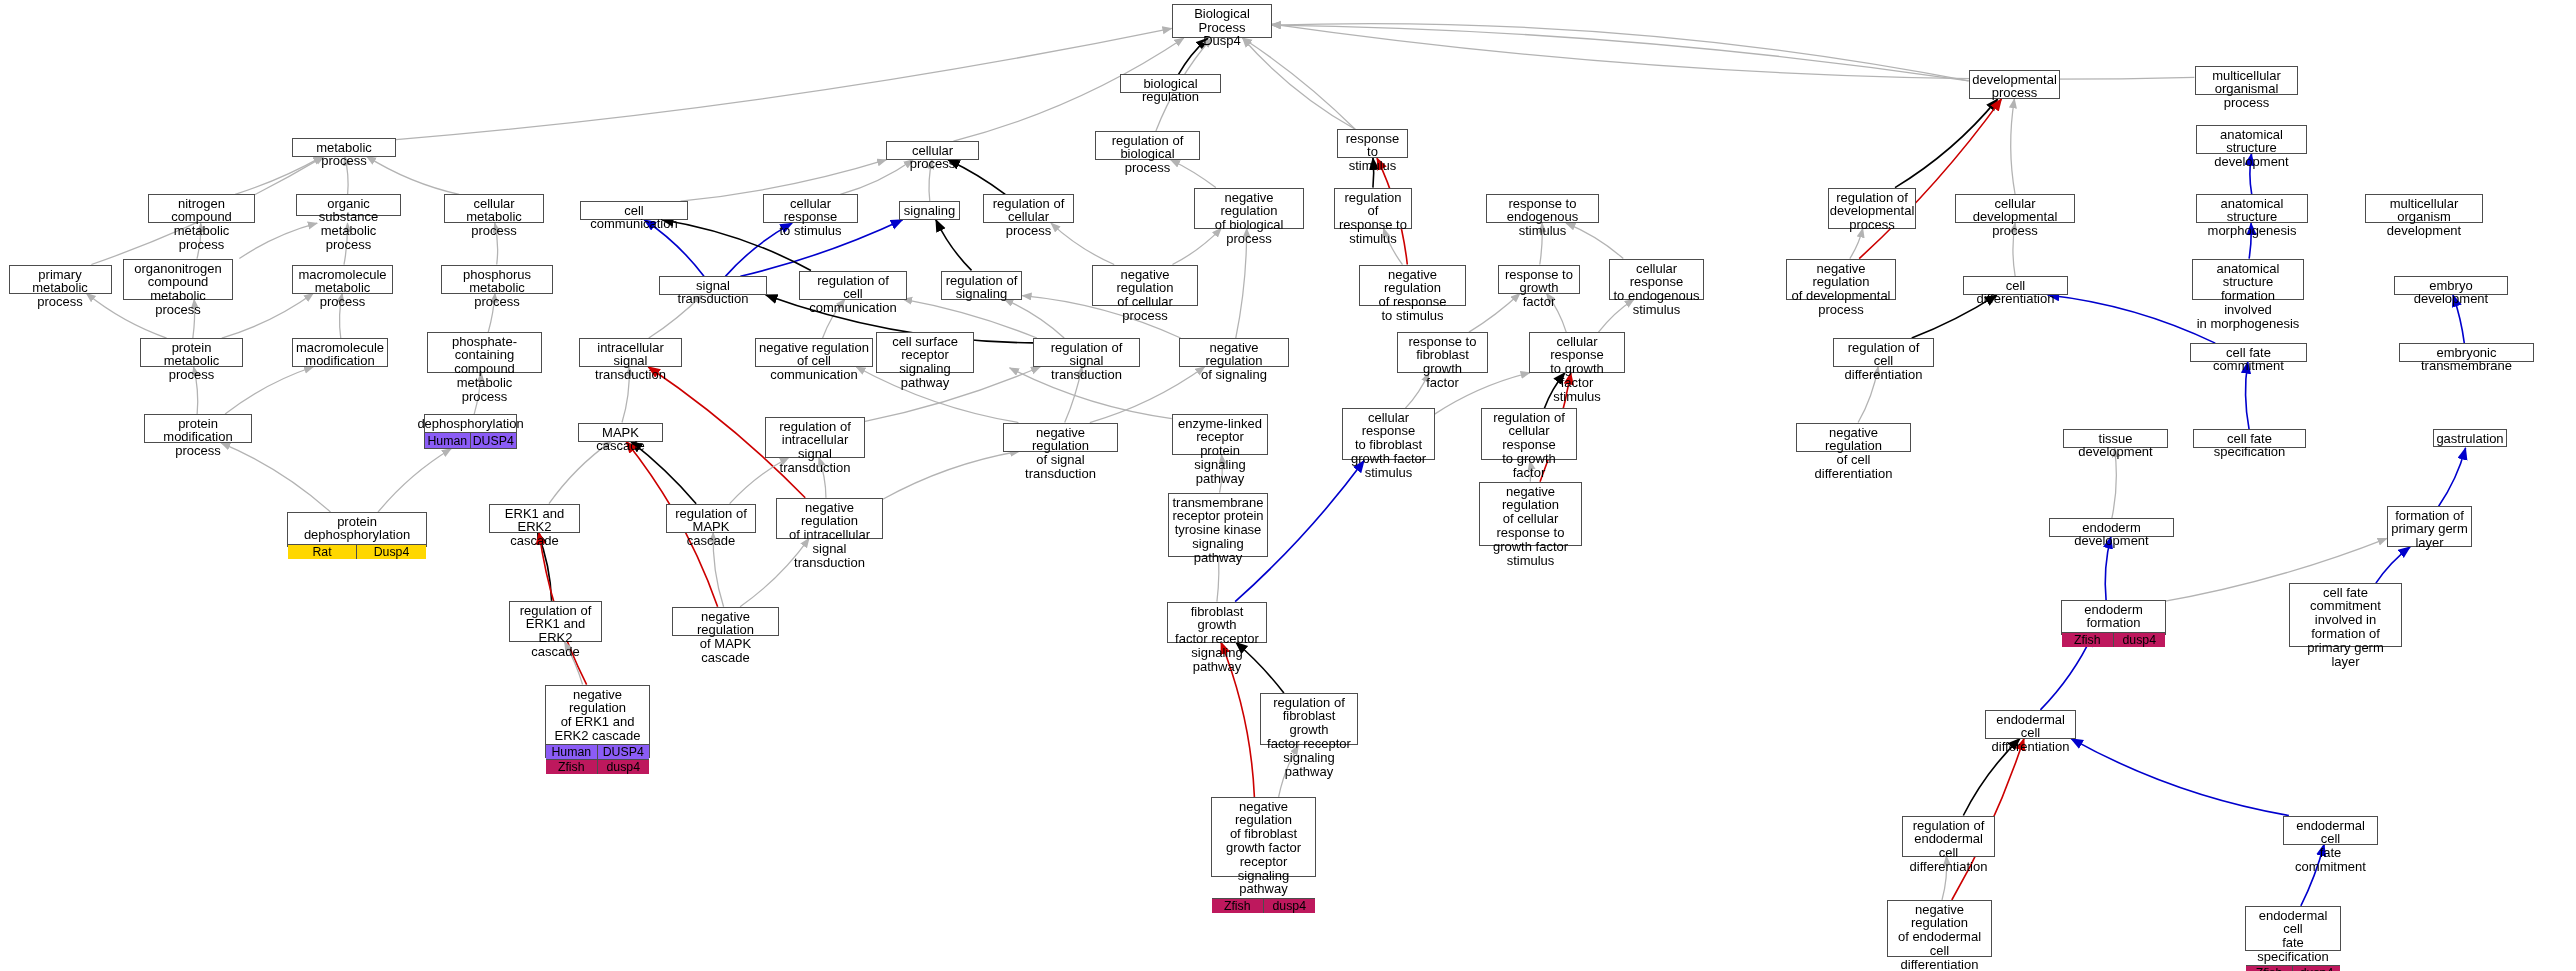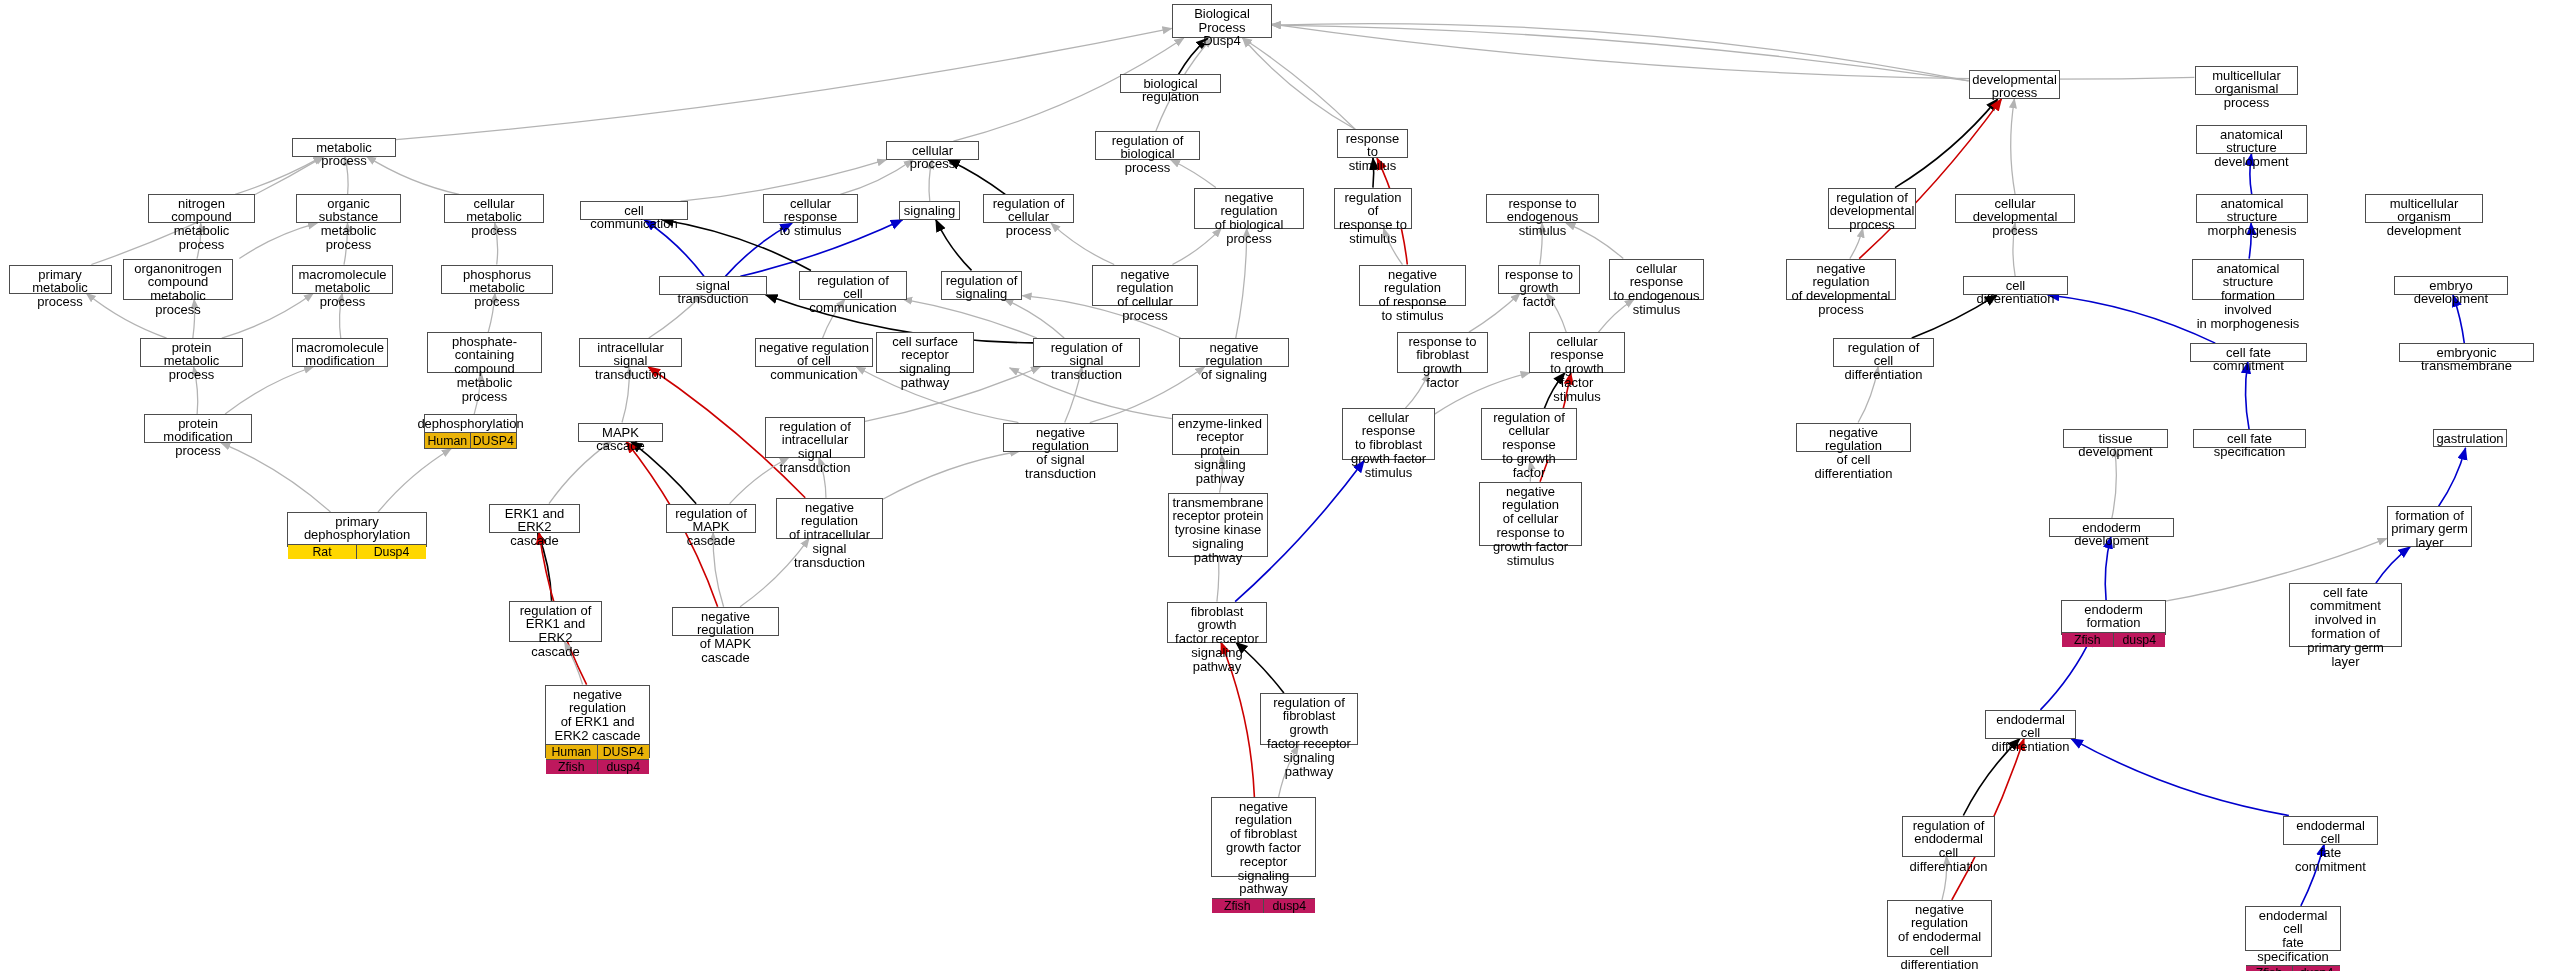--- a/index.html
+++ b/index.html
@@ -59,21 +59,21 @@
     align-items: center;
     justify-content: center;
     font-size: 12.3px;
     color: #000000;
     border-right: 1.3px solid #4d4d4d;
     box-sizing: border-box;
     overflow: hidden;
     white-space: nowrap;
   }
   .annot .cell:last-child { border-right: none; }
-  .annot.human .cell { background: #eab308; }
+  .annot.human .cell { background: #8b5cf6; }
   .annot.rat   .cell { background: #ffd700; }
   .annot.zfish .cell { background: #be185d; }
 </style>
 </head>
 <body>
 
 <div id="canvas">
   <svg id="edge-layer" viewBox="0 0 3047 1149" width="2576" height="971">
     <defs>
       <marker id="ah-is_a" markerWidth="9" markerHeight="9" refX="7.4" refY="3.2" orient="auto">
@@ -229,21 +229,21 @@
 organismal process</div>
       </div>
       <div class="node" style="left: 2196px; top: 125px; width: 111px; height: 29px;">
         <div class="title">anatomical structure
 development</div>
       </div>
       <div class="node" style="left: 148px; top: 194px; width: 107px; height: 29px;">
         <div class="title">nitrogen compound
 metabolic process</div>
       </div>
-      <div class="node" style="left: 296px; top: 194px; width: 105px; height: 29px;">
+      <div class="node" style="left: 296px; top: 194px; width: 105px; height: 22px;">
         <div class="title">organic substance
 metabolic process</div>
       </div>
       <div class="node" style="left: 444px; top: 194px; width: 100px; height: 29px;">
         <div class="title">cellular metabolic
 process</div>
       </div>
       <div class="node" style="left: 580px; top: 201px; width: 108px; height: 18.6px;">
         <div class="title">cell communication</div>
       </div>
@@ -452,21 +452,21 @@
       <div class="node" style="left: 2063px; top: 429px; width: 105px; height: 18.6px;">
         <div class="title">tissue development</div>
       </div>
       <div class="node" style="left: 2193px; top: 429px; width: 113px; height: 18.6px;">
         <div class="title">cell fate specification</div>
       </div>
       <div class="node" style="left: 2433px; top: 429px; width: 74px; height: 18px;">
         <div class="title">gastrulation</div>
       </div>
       <div class="node" style="left: 287px; top: 512px; width: 140px; height: 35px;">
-        <div class="title">primary dephosphorylation</div>
+        <div class="title">protein dephosphorylation</div>
         <div class="annot rat">
           <div class="cell">Rat</div>
           <div class="cell">Dusp4</div>
         </div>
       </div>
       <div class="node" style="left: 489px; top: 504px; width: 91px; height: 29px;">
         <div class="title">ERK1 and ERK2
 cascade</div>
       </div>
       <div class="node" style="left: 666px; top: 504px; width: 90px; height: 29px;">

